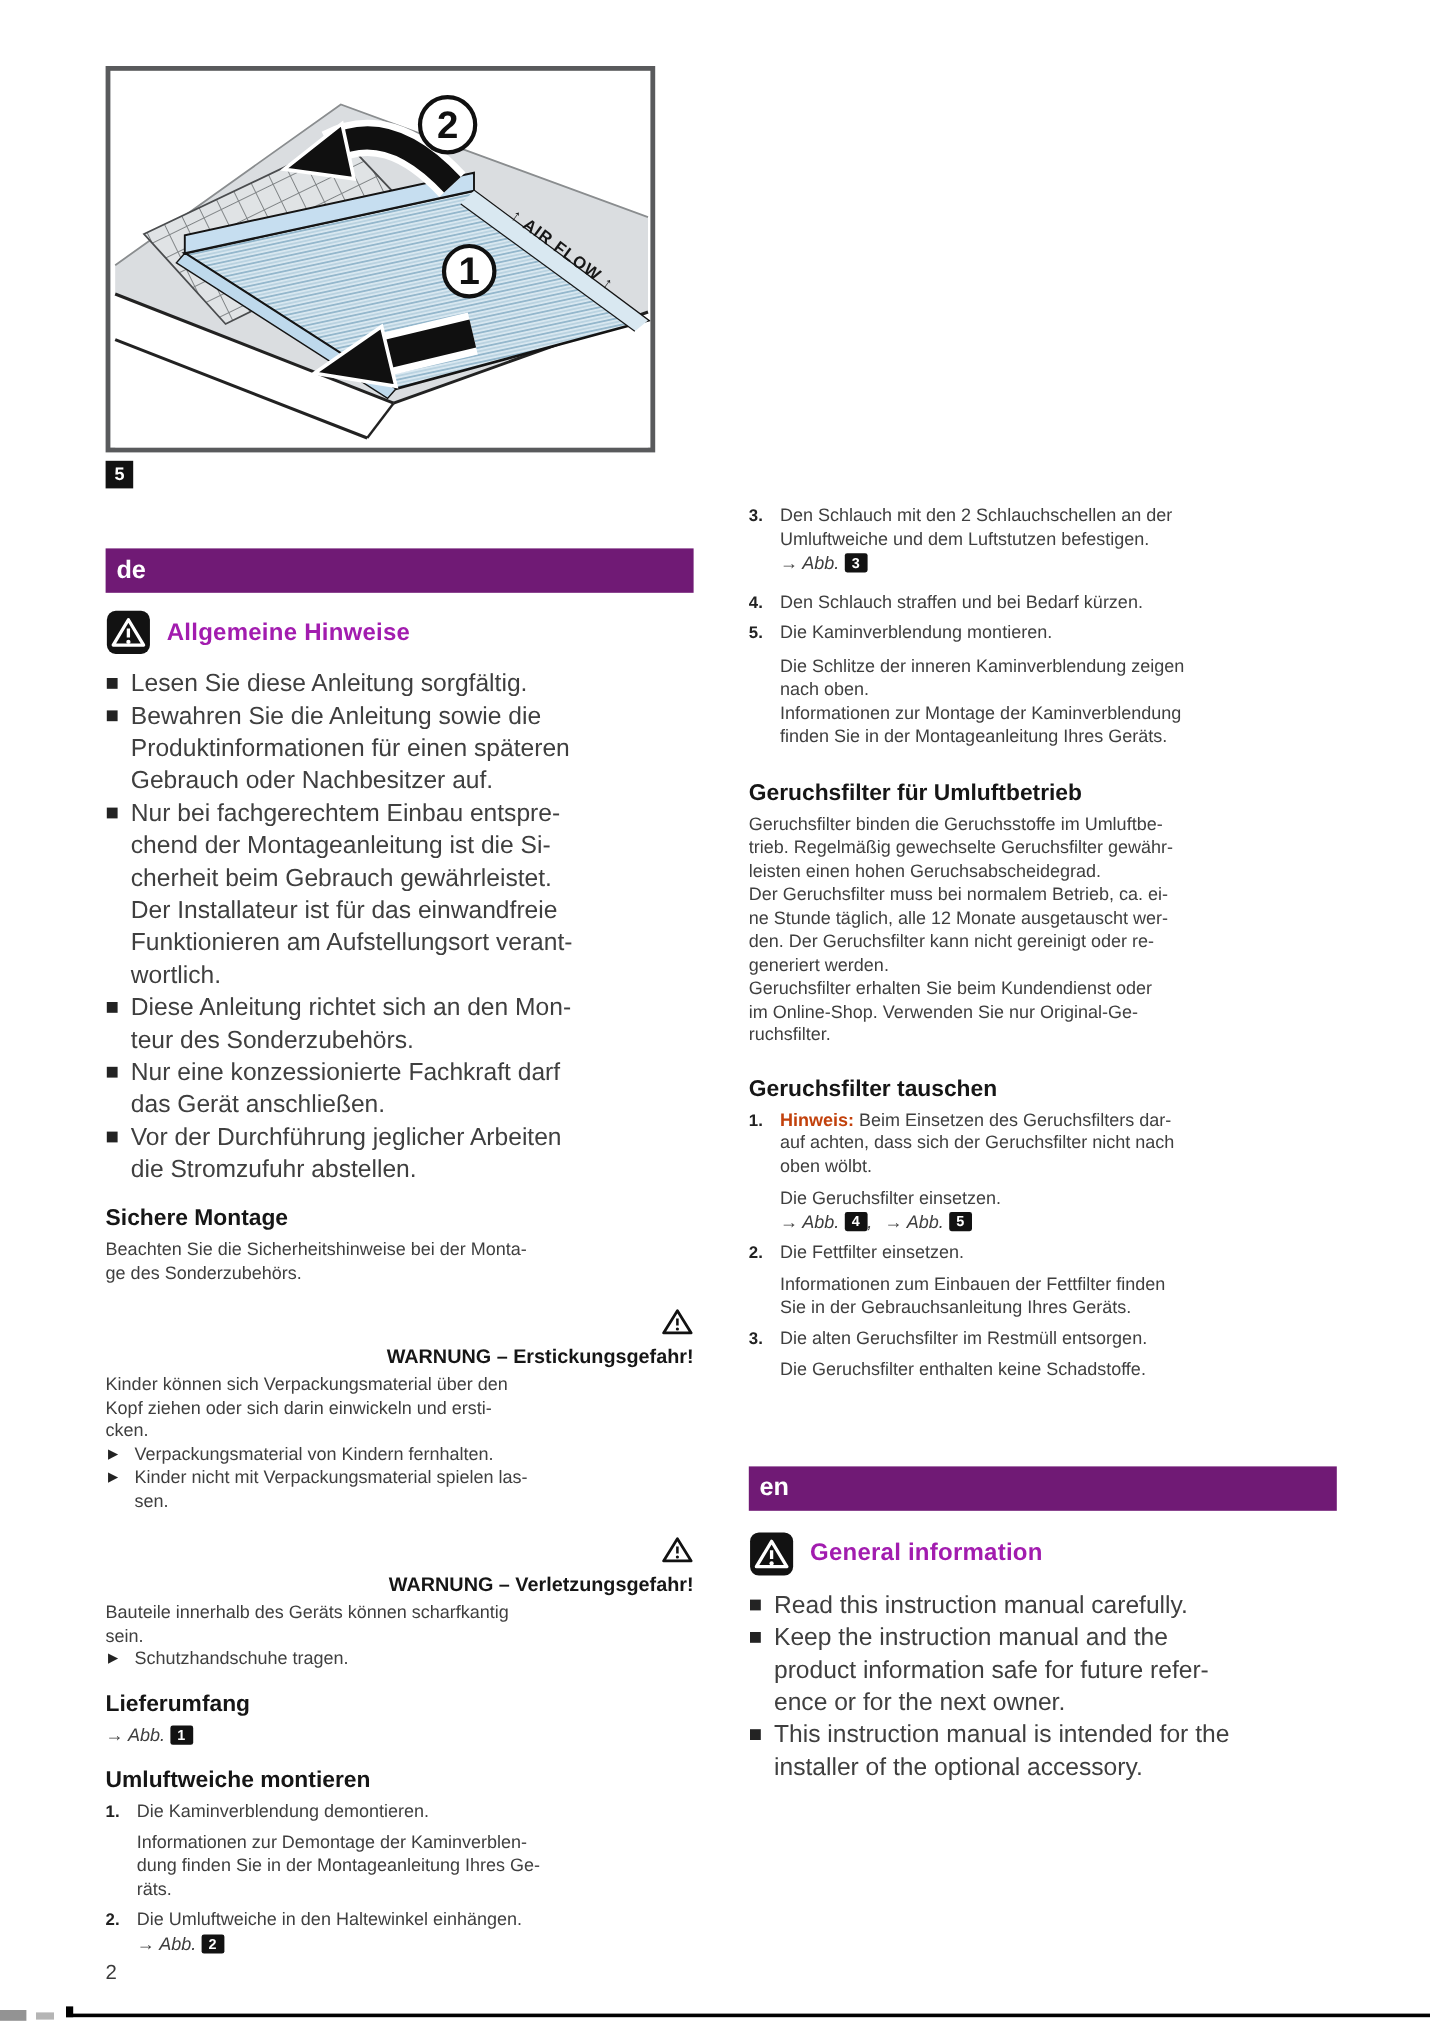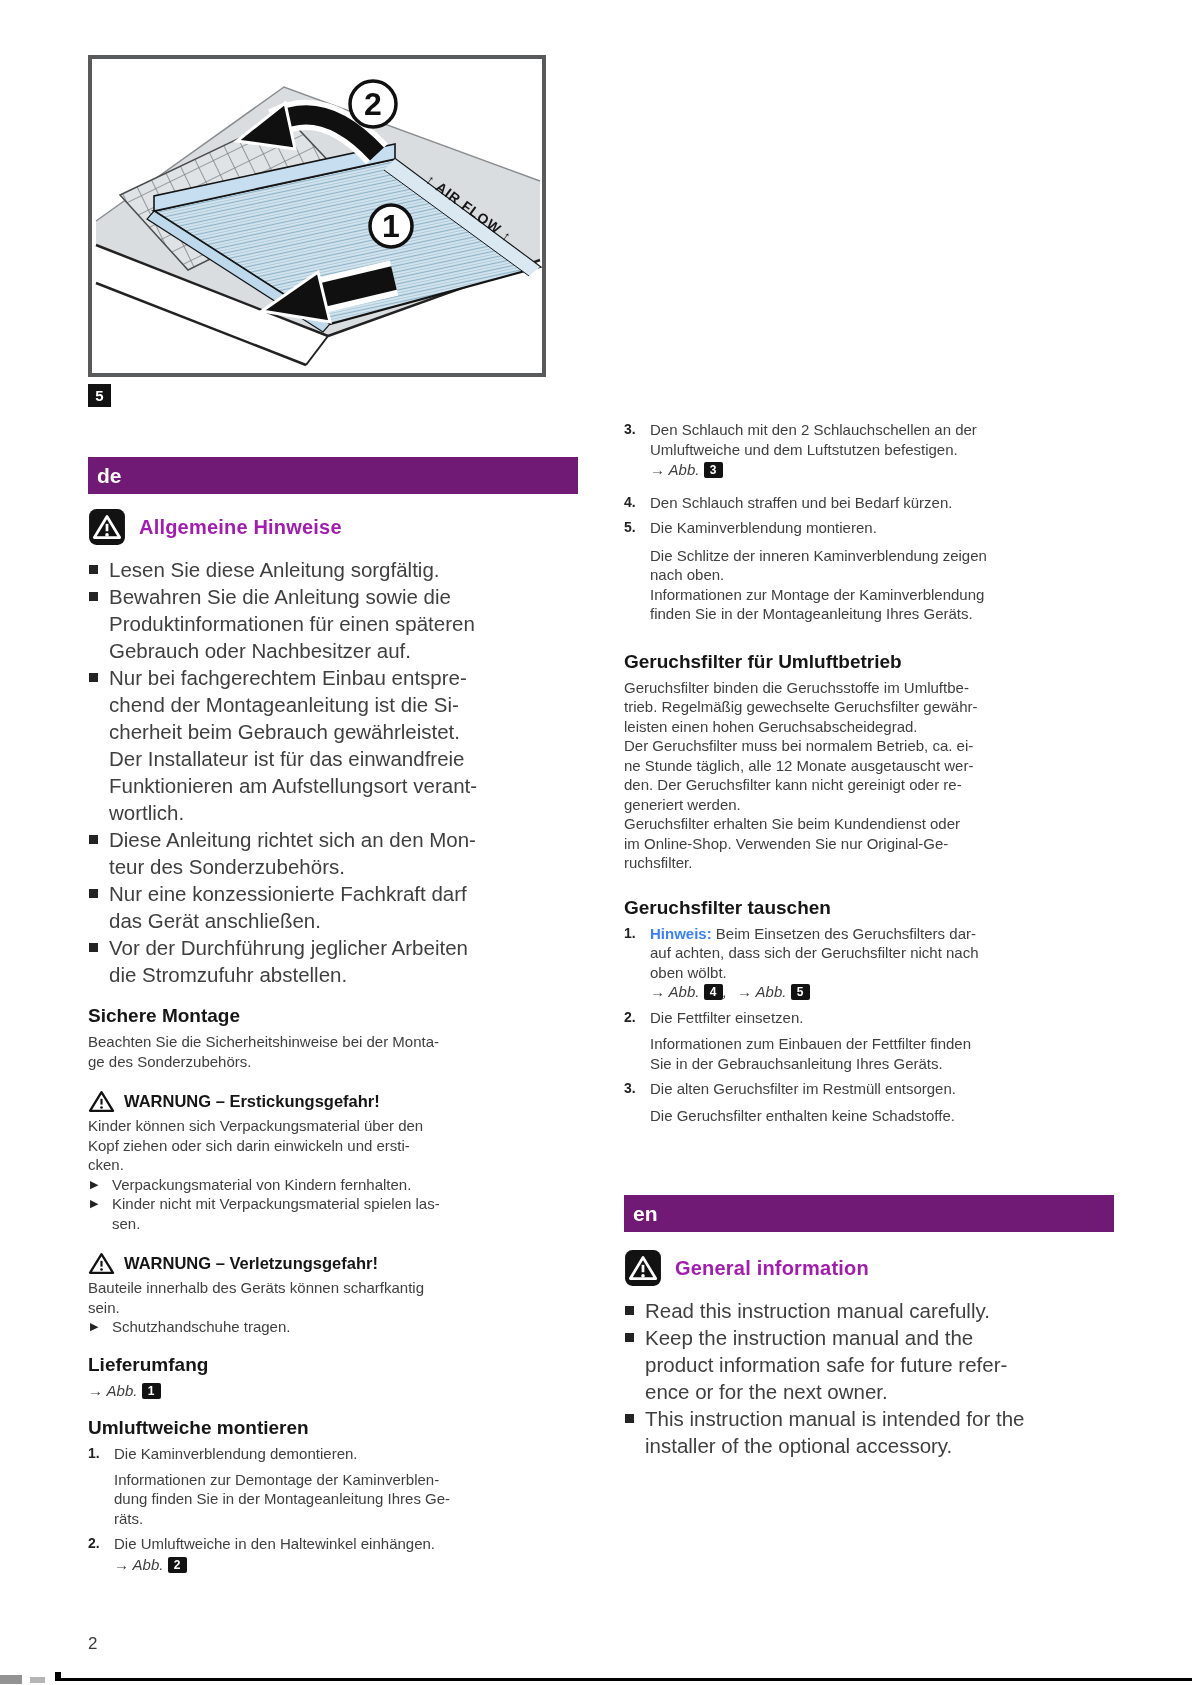--- a/index.html
+++ b/index.html
@@ -27,28 +27,28 @@
     height:37px; background:#701a75; color:#fff; font-size:21px; font-weight:bold;
     display:flex; align-items:center; padding-left:9px; box-sizing:border-box;
   }
   .col-left .lang-bar { margin-bottom:14px; }
   .en-bar { margin-top:70px; }
   .h1-row { display:flex; align-items:center; gap:13px; margin:0 0 10px 0; }
   .en-h1 { margin-top:17px; }
   h1 { font-size:20px; margin:0; color:#a21caf; letter-spacing:.2px; }
   h2 { font-size:19px; margin:17px 0 5px 0; color:#161616; }
   .small { font-size:15px; line-height:19.5px; margin:0; white-space:pre-line; }
-  .bold { font-weight:bold; color:#3b82f6;text-align:center; }
+  .bold { font-weight:bold; color:#c2410c;text-align:center; }
   
   .bullet-item { display:flex; }
   .sq { flex:0 0 9px; width:9px; height:9px; background:#232323; margin:9px 11px 0 1px; }
   .btext { font-size:20.5px; line-height:27px; white-space:pre-line; }
   
   .warn-block { margin-top:19px; }
-  .warn-title-row { display:flex; align-items:center; gap:9px; margin-bottom:3px; }
+  .warn-title-row { display:flex; align-items:flex-end; gap:9px; margin-bottom:3px;flex-direction:column; }
   .warn-title { font-weight:bold; font-size:16.5px; color:#161616; }
   .action { display:flex; }
   .tri { flex:0 0 22px; font-size:11px; line-height:19.5px; color:#232323; padding-left:2px; }
   
   .step { display:flex; margin-top:6px; }
   .step-num { flex:0 0 26px; font-size:14px; font-weight:bold; line-height:19.5px; color:#222; }
   .step-body { flex:1; }
   .sub-ind { margin-left:26px; margin-top:6px; }
   
   .figref { font-style:italic; font-size:15px; line-height:19.5px; margin-top:1px; }
@@ -289,20 +289,21 @@
 
     <h2 style="margin-top:24px">Geruchsfilter tauschen</h2>
     <div class="step" style="margin-top:2px">
       <span class="step-num">1.</span>
       <div class="step-body">
         <span class="small"><span class="bold">Hinweis:</span><span style="white-space:pre-line"> Beim Einsetzen des Geruchsfilters dar-
 auf achten, dass sich der Geruchsfilter nicht nach
 oben wölbt.</span></span>
       </div>
     </div>
+    <p class="small sub-ind" style="margin-top:7px">Die Geruchsfilter einsetzen.</p>
     <div class="figref sub-ind" style="margin-top:0">
       <span class="fr-text">→ Abb.</span>
       <span class="abb-badge">4</span><span class="fr-text figsep">,</span>
       <span class="fr-text">→ Abb.</span>
       <span class="abb-badge">5</span>
     </div>
     <div class="step">
       <span class="step-num">2.</span>
       <div class="step-body"><span class="small">Die Fettfilter einsetzen.</span></div>
     </div>

